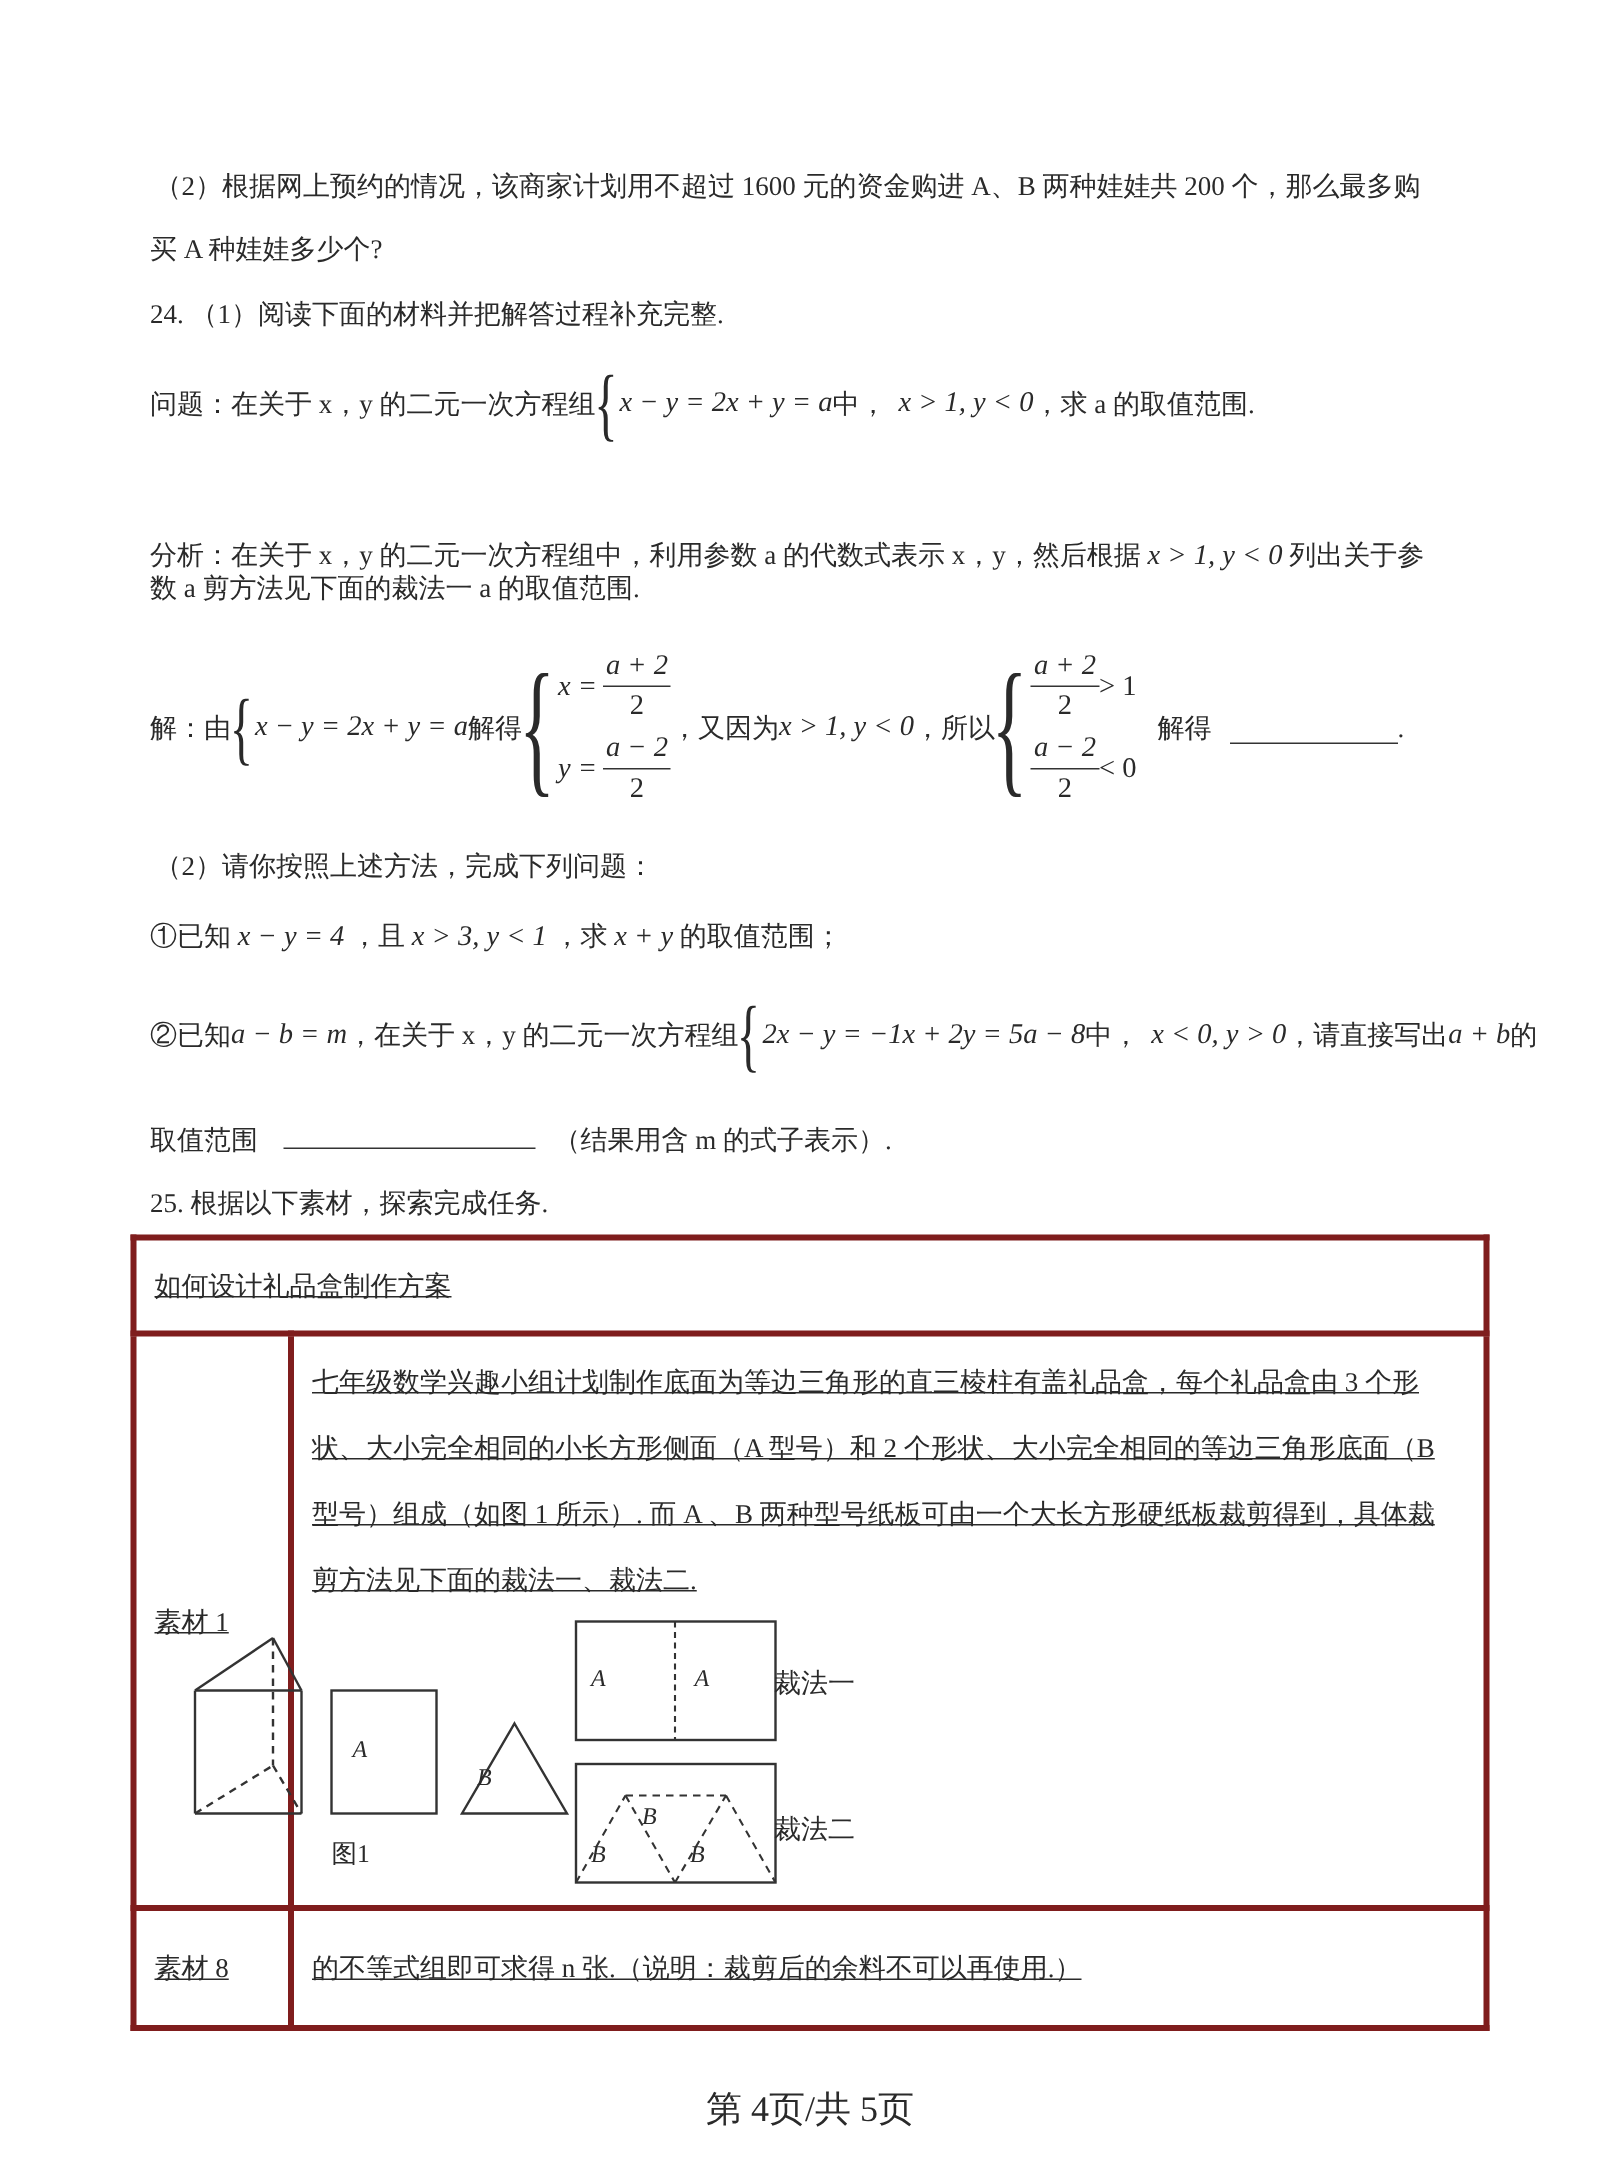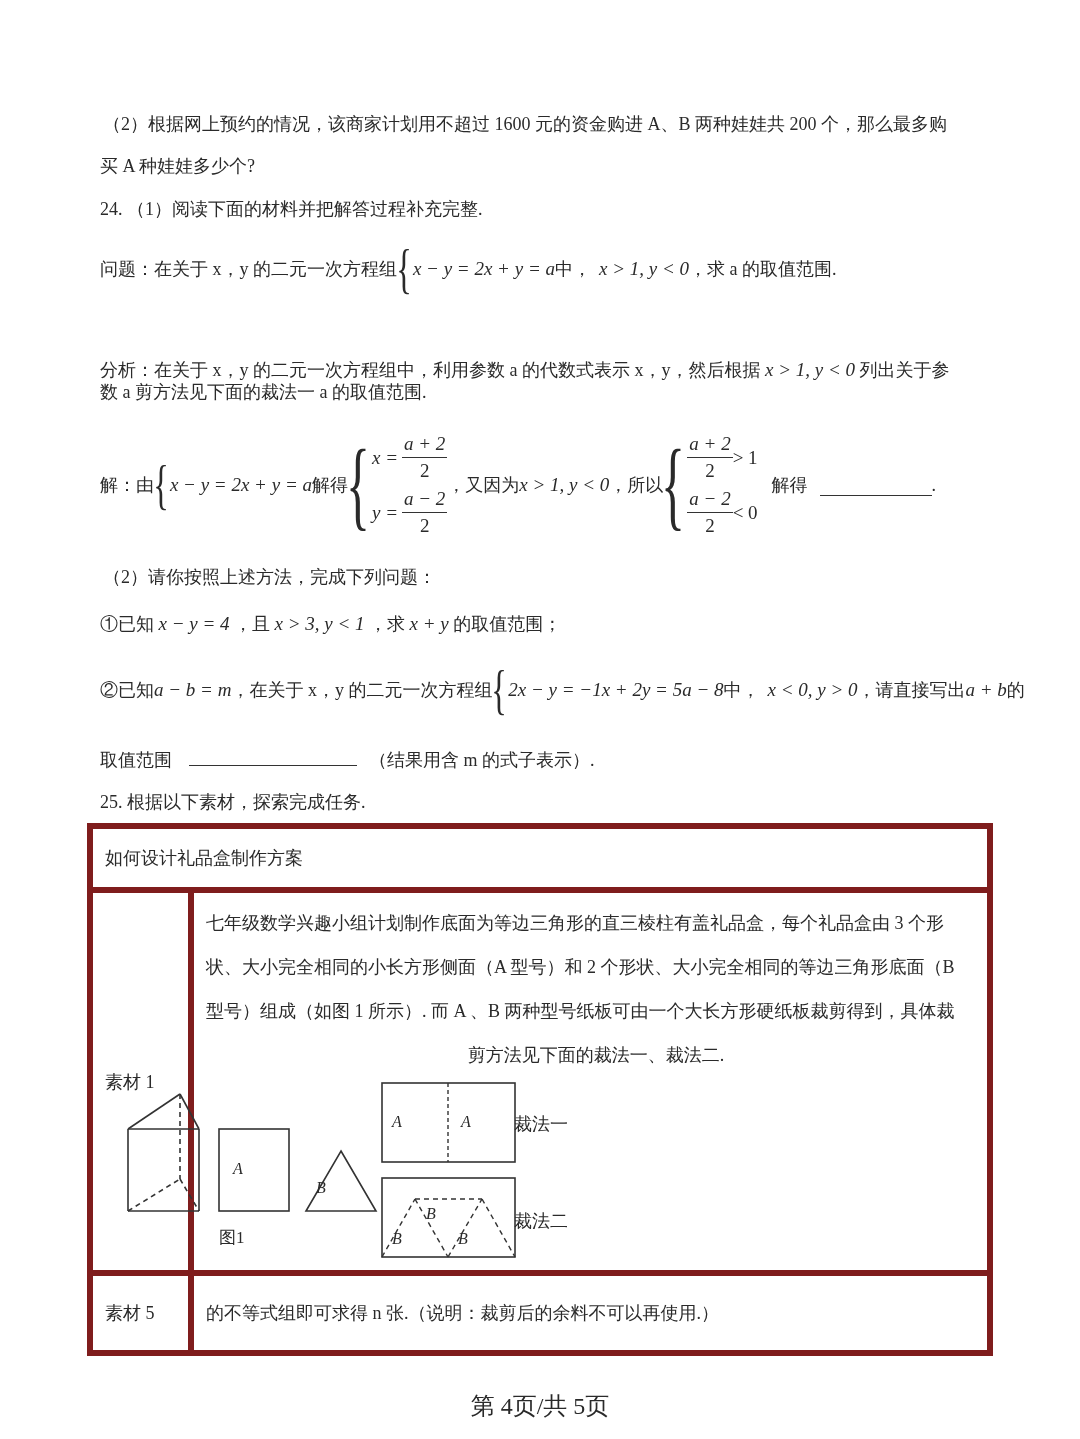--- a/index.html
+++ b/index.html
@@ -14,21 +14,21 @@
   .brace-group { display: inline-flex; align-items: center; vertical-align: middle; }
   .brace { font-size: 54px; line-height: 1; transform: scaleX(0.6); margin: 0 -4px 0 -6px; font-weight: 100; }
   .brace-lg { font-size: 100px; line-height: 1; transform: scaleX(0.5); margin: 0 -10px 0 -14px; font-weight: 100; }
   .eqs { display: inline-flex; flex-direction: row; font-style: italic; font-size: 19px; line-height: 28px; }
   .frac { display: inline-flex; flex-direction: column; align-items: center; vertical-align: middle; font-style: italic; font-size: 19px; line-height: 26px; }
   .frac .num { border-bottom: 1.5px solid #333; padding: 0 2px; }
   .frac .den { font-style: normal; }
   .blank { display: inline-block; border-bottom: 1.5px solid #333; vertical-align: baseline; }
   .math { font-style: italic; font-size: 19px; }
   table.mat { position: absolute; left: 87px; top: 823px; width: 906px; border-collapse: collapse; }
-  table.mat td { border: 6px solid #7f1d1d; vertical-align: middle; }
+  table.mat td { border: 4px solid #7f1d1d; vertical-align: middle; text-decoration: underline; }
   .cell-label { width: 95px; padding-left: 12px; font-size: 18px; }
   .cell-body { padding-left: 12px; }
   .para { line-height: 43px; font-size: 18px; white-space: normal; width: 780px; }
   svg { overflow: visible; }
   .footer { position: absolute; left: 0; width: 1080px; top: 1390px; text-align: center; font-size: 24px; }
 </style>
 </head>
 <body>
 
 <div class="line" style="top:112px; left:103px;">（2）根据网上预约的情况，该商家计划用不超过 1600 元的资金购进 A、B 两种娃娃共 200 个，那么最多购</div>
@@ -156,21 +156,21 @@
       <tr style="height:64px;">
     <td colspan="2" style="padding-left:12px;">如何设计礼品盒制作方案</td>
   </tr>
   <tr style="height:383px;">
     <td class="cell-label">素材 1</td>
     <td class="cell-body" style="vertical-align:top; position:relative;">
       <div style="padding-top:7px;">
         <div class="para" style="line-height:44px;">七年级数学兴趣小组计划制作底面为等边三角形的直三棱柱有盖礼品盒，每个礼品盒由 3 个形</div>
         <div class="para" style="line-height:44px;">状、大小完全相同的小长方形侧面（A 型号）和 2 个形状、大小完全相同的等边三角形底面（B</div>
         <div class="para" style="line-height:44px;">型号）组成（如图 1 所示）. 而 A 、B 两种型号纸板可由一个大长方形硬纸板裁剪得到，具体裁</div>
-        <div class="para" style="line-height:44px;text-align:center;">剪方法见下面的裁法一、裁法二.</div>
+        <div class="para" style="line-height:44px;">剪方法见下面的裁法一、裁法二.</div>
       </div>
 
       <div style="position:relative; height:190px;">
         <svg width="500" height="190" style="position:absolute; left:-95px; top:-6px;">
 
           <g stroke="#333" stroke-width="1.6" fill="none">
             <line x1="17" y1="58" x2="17" y2="140"></line>
             <line x1="88" y1="58" x2="88" y2="140"></line>
             <line x1="17" y1="140" x2="88" y2="140"></line>
             <line x1="17" y1="58" x2="88" y2="58"></line>
@@ -204,19 +204,19 @@
         <span class="abs it" style="left:255px; top:36px; font-size:16px;">A</span>
         <span class="abs" style="left:308px; top:35px; font-size:18px;">裁法一</span>
         <span class="abs it" style="left:186px; top:153px; font-size:16px;">B</span>
         <span class="abs it" style="left:220px; top:128px; font-size:16px;">B</span>
         <span class="abs it" style="left:252px; top:153px; font-size:16px;">B</span>
         <span class="abs" style="left:308px; top:132px; font-size:18px;">裁法二</span>
       </div>
     </td>
   </tr>
   <tr style="height:80px;">
-    <td class="cell-label">素材 5</td>
+    <td class="cell-label">素材 8</td>
     <td class="cell-body">的不等式组即可求得 n 张.（说明：裁剪后的余料不可以再使用.）</td>
   </tr>
 </tbody>
   </table>
 
 <div class="footer">第 4页/共 5页</div>
 
 </body></html>

